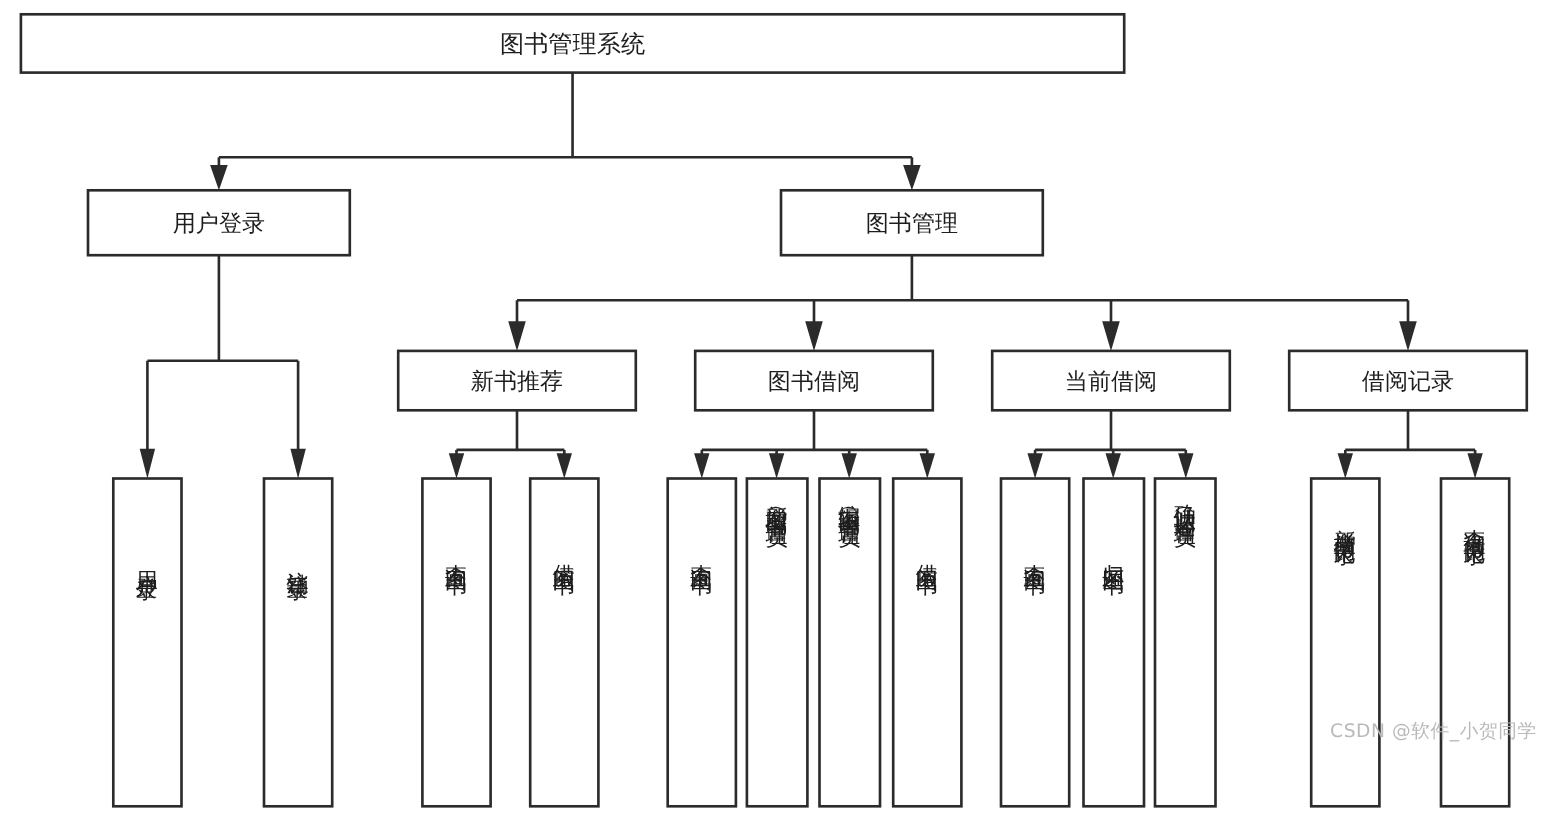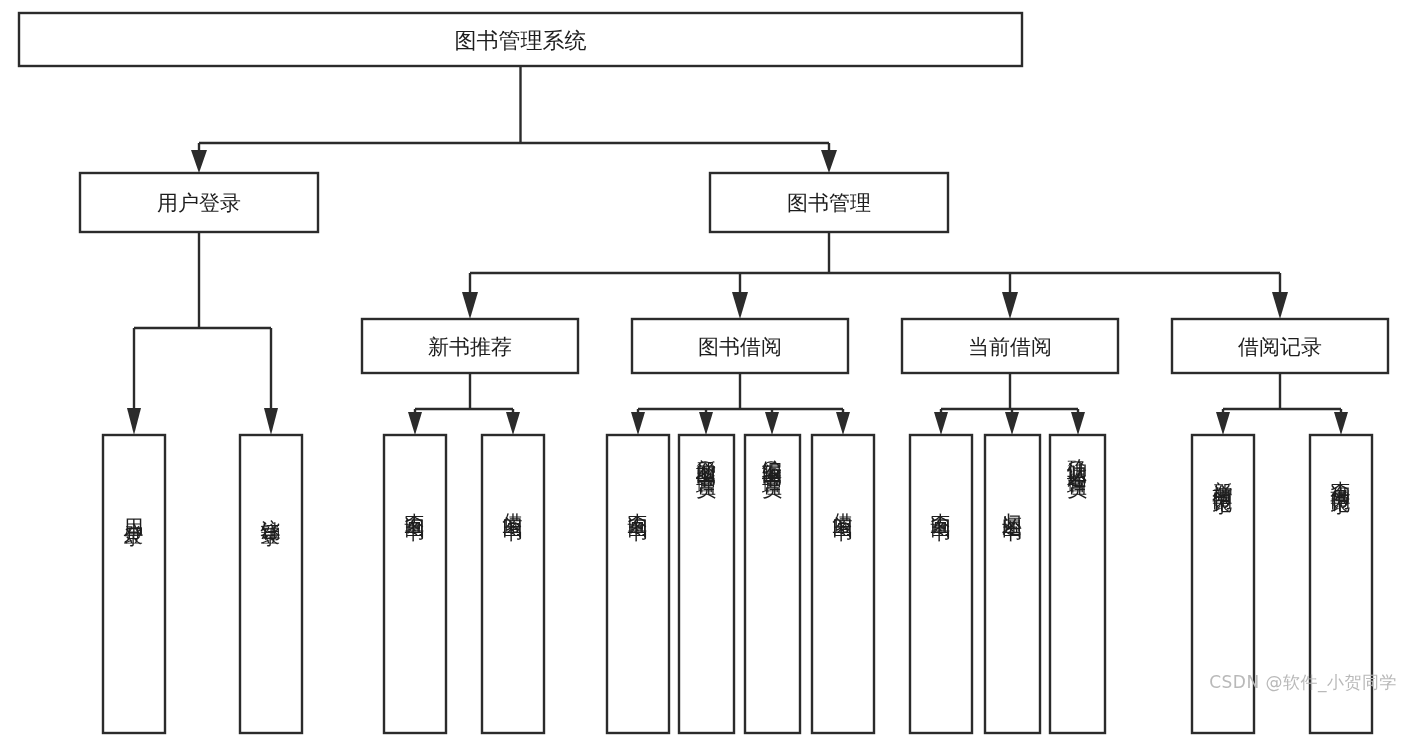--- a/index.html
+++ b/index.html
@@ -69,21 +69,21 @@
     font-family: "DejaVu Sans", "Liberation Sans", sans-serif;
     font-size: 20px;
     line-height: 1;
     letter-spacing: 3px;
     color: #1d1d1d;
     white-space: nowrap;
   }
   .watermark {
     position: absolute;
     right: 8px;
-    bottom: 2px;
+    bottom: 20px;
     font-family: "DejaVu Sans", "Liberation Sans", sans-serif;
     font-size: 17px;
     color: #b9b9b9;
     letter-spacing: 0.5px;
     white-space: nowrap;
   }
 </style>
 </head>
 <body>
 

